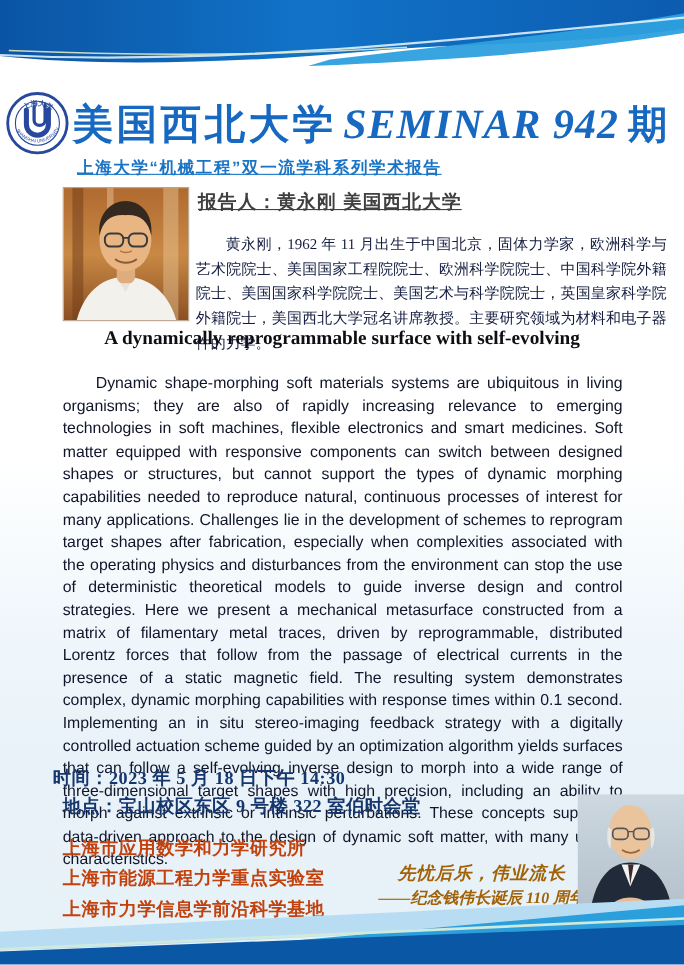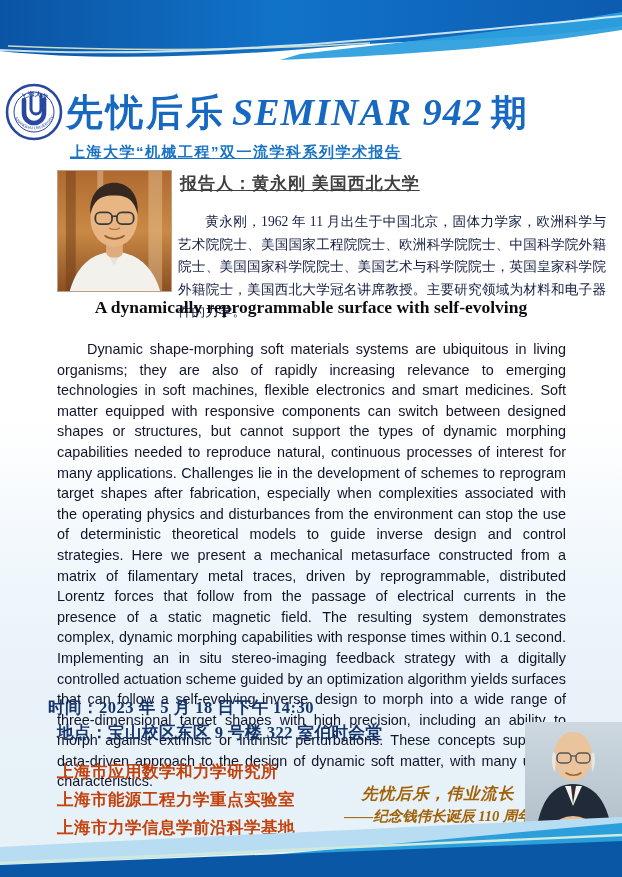--- a/index.html
+++ b/index.html
@@ -68,21 +68,21 @@
   <path d="M27,17 v12 a5,5 0 0 0 10,0 v-14" fill="none" stroke="#27489e" stroke-width="3" stroke-linecap="round"></path>
   <defs>
     <path id="arcTop" d="M13,28 A18,18 0 0 1 47,28"></path>
     <path id="arcBot" d="M9,34 A22,22 0 0 0 51,34"></path>
   </defs>
   <text font-size="6.5" fill="#27489e" font-weight="bold"><textPath href="#arcTop" startOffset="22%">上海大学</textPath></text>
   <text font-size="4.2" fill="#27489e"><textPath href="#arcBot" startOffset="8%">SHANGHAI UNIVERSITY</textPath></text>
 </svg>
 
 <div class="abs title-row">
-  <span class="title-cn">先忧后乐</span><span class="title-en">SEMINAR 942</span><span class="title-suffix">期</span>
+  <span class="title-cn">美国西北大学</span><span class="title-en">SEMINAR 942</span><span class="title-suffix">期</span>
 </div>
 <div class="abs subtitle">上海大学“机械工程”双一流学科系列学术报告</div>
 
 <svg class="abs speaker-photo" viewBox="0 0 115 122" preserveAspectRatio="none">
   <defs>
     <linearGradient id="spbg" x1="0" y1="0" x2="0" y2="1">
       <stop offset="0" stop-color="#b06a30"></stop>
       <stop offset="0.5" stop-color="#c98945"></stop>
       <stop offset="1" stop-color="#8c4f22"></stop>
     </linearGradient>

